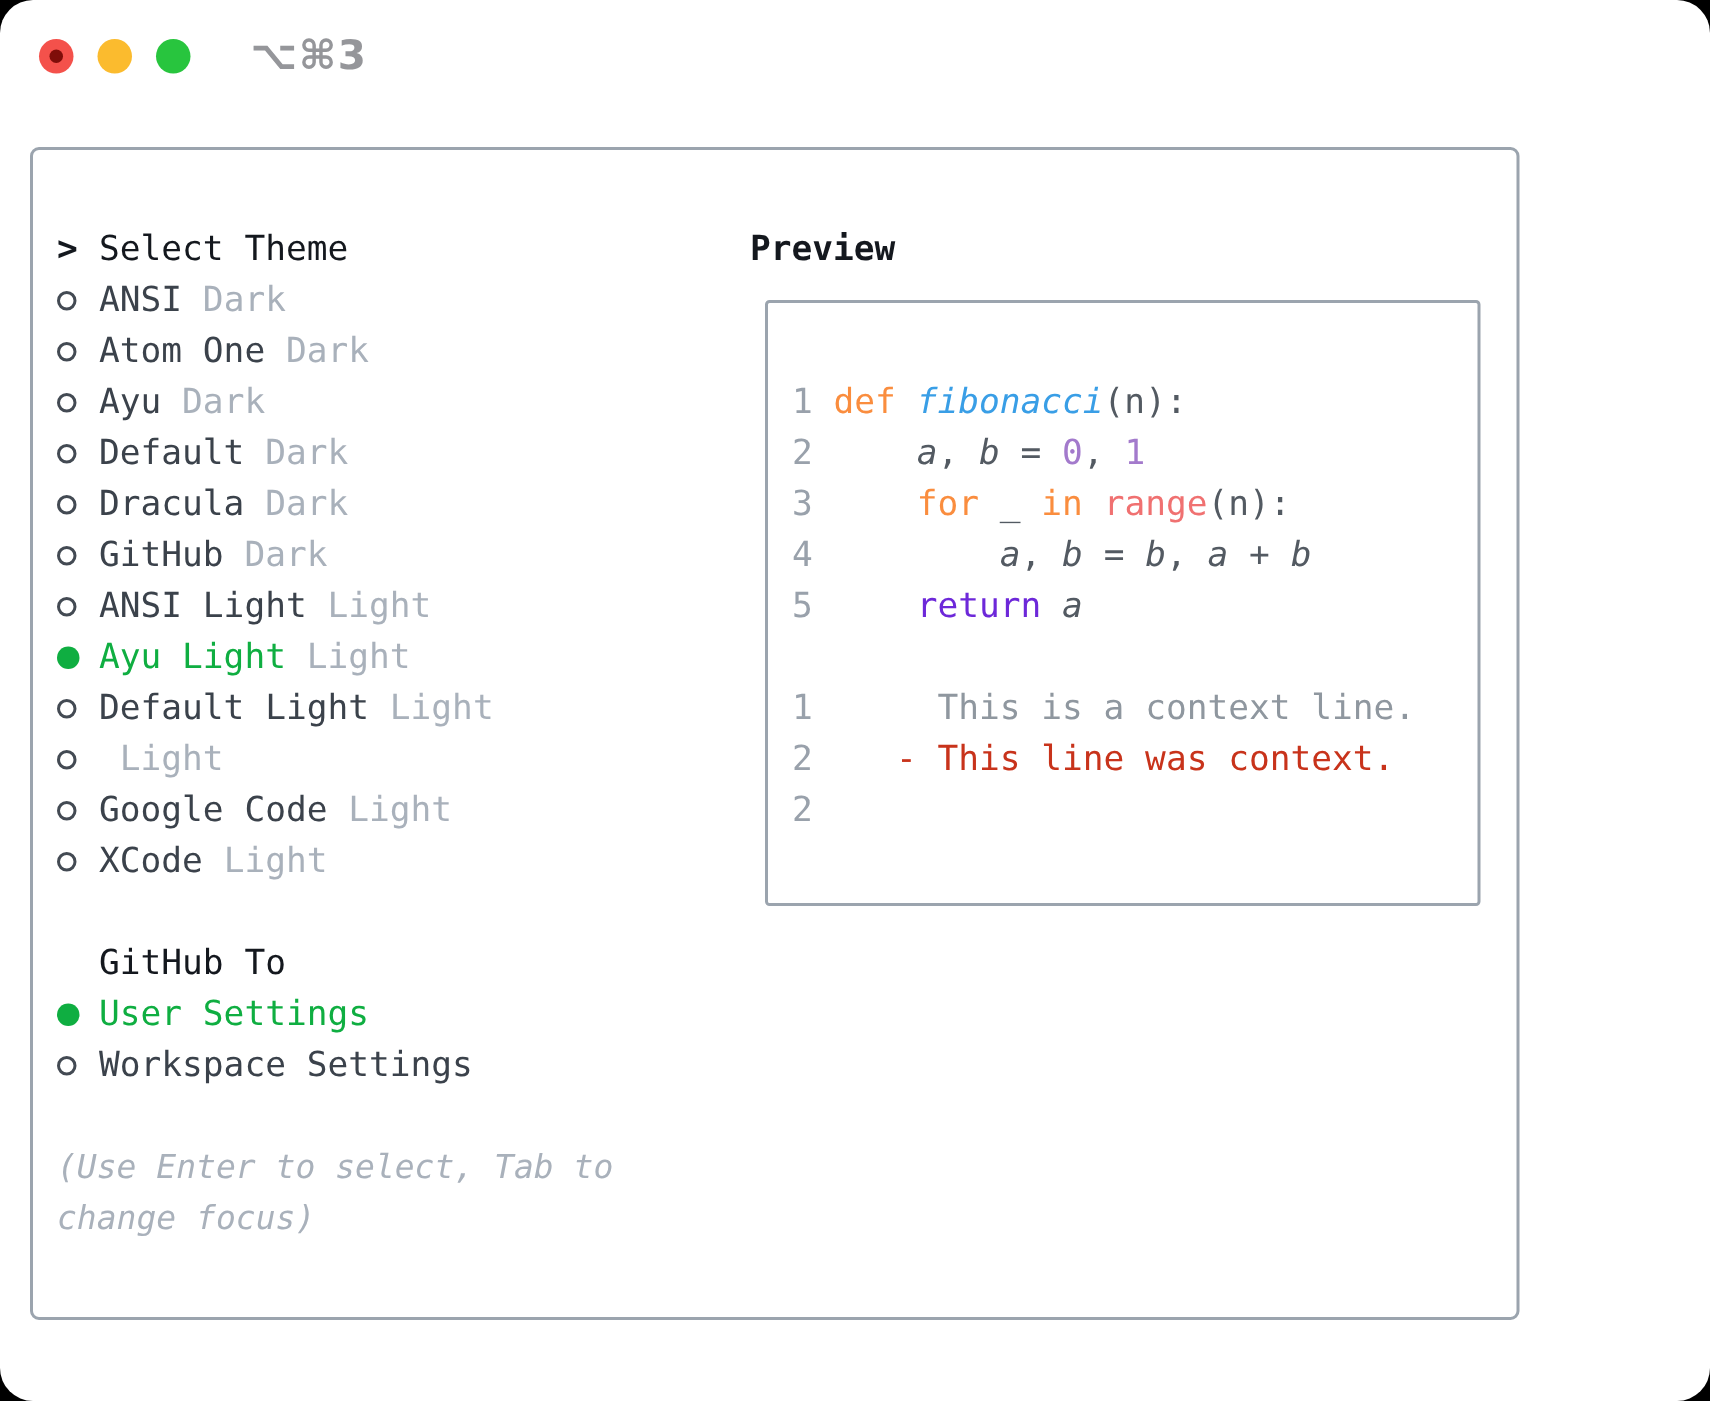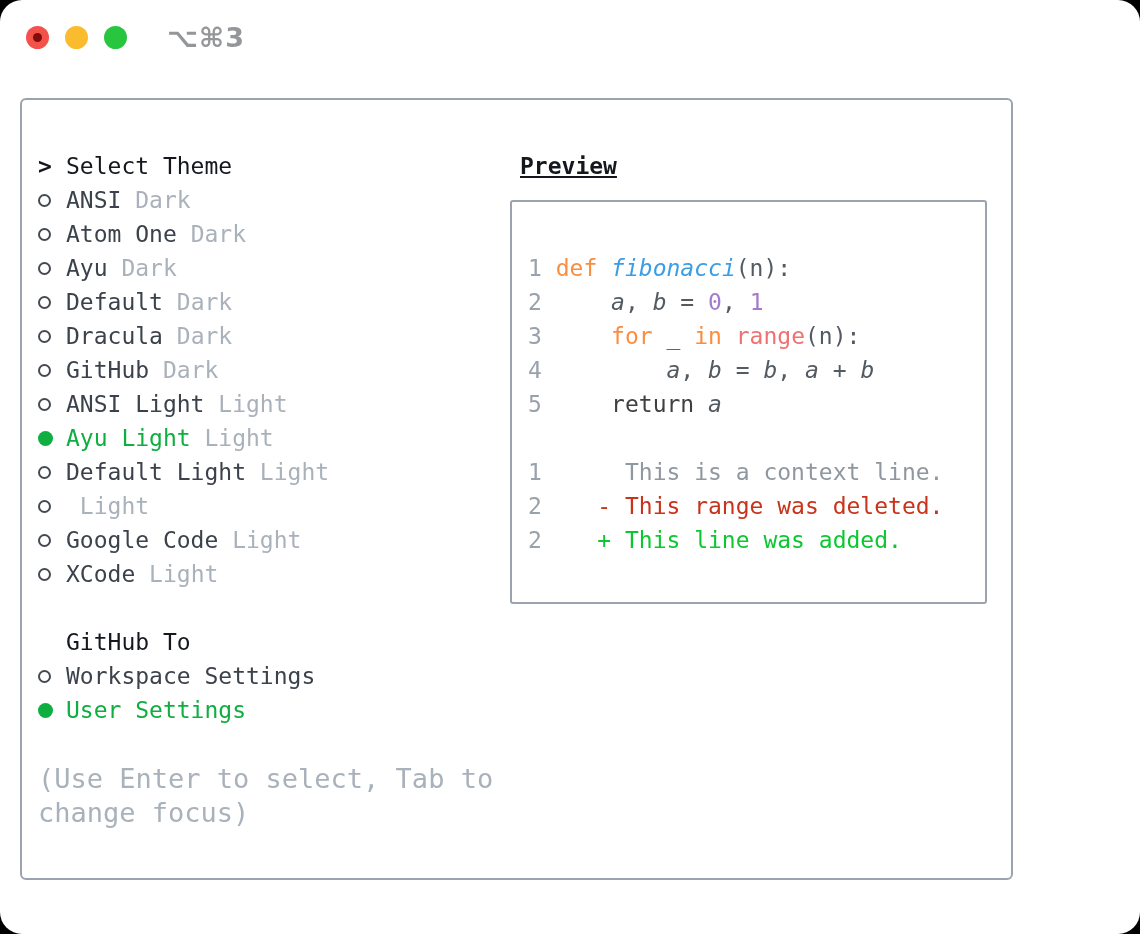--- a/index.html
+++ b/index.html
@@ -27,25 +27,25 @@
   .rows { position:absolute; left:16px; top:49px; }
   .row { height:34px; display:flex; align-items:center; font-size:23px; white-space:pre; }
   .marker { width:28px; display:flex; align-items:center; flex:0 0 auto; }
   .arrow { font-weight:bold; color:var(--c-text_dark); font-size:23px; }
   .ring { width:13px; height:13px; border:2px solid var(--c-ring); border-radius:50%; }
   .dot  { width:15px; height:15px; border-radius:50%; background:var(--c-accent_green); }
   .hdr  { font-weight:normal; color:var(--c-text_dark); }
   .iname { color:var(--c-text_item); }
   .iname.sel { color:var(--c-accent_green); }
   .suffix { color:var(--c-text_muted); }
-  .help { height:34px; display:flex; align-items:center; font-size:27px;
-    color:var(--c-text_muted); white-space:pre; }
+  .help { height:34px; display:flex; align-items:center; font-size:22px;
+    color:var(--c-text_muted); white-space:pre;font-style:italic; }
   
-  .preview-title { position:absolute; left:498px; top:49px; height:34px;
-    display:flex; align-items:center; font-size:23px; font-weight:bold; color:var(--c-text_dark);text-decoration:underline; }
+  .preview-title { position:absolute; left:478px; top:49px; height:34px;
+    display:flex; align-items:center; font-size:23px; font-weight:bold; color:var(--c-text_dark); }
   .preview-box { position:absolute; left:488px; top:100px; width:477px; height:404px;
     border:2px solid var(--c-border); border-radius:3px; background:#fff; }
   .codelines { position:absolute; left:16px; top:49px; }
   .codeline { height:34px; display:flex; align-items:center; font-size:23px; white-space:pre; }
   .tok-i { font-style:italic; }
 </style>
 </head>
 <body>
 
 <div class="window">
@@ -81,40 +81,40 @@
         </div>
 
       <div class="row"></div>
 
       <div class="row">
         <span class="marker"></span>
         <span class="hdr">GitHub To</span>
       </div>
 
       <div id="apply-list">
+          <div class="row"><span class="marker"><span class="dot"></span></span><span class="iname sel">User Settings</span></div>
           <div class="row"><span class="marker"><span class="ring"></span></span><span class="iname">Workspace Settings</span></div>
-          <div class="row"><span class="marker"><span class="dot"></span></span><span class="iname sel">User Settings</span></div>
         </div>
 
       <div class="row"></div>
 
       <div class="help">(Use Enter to select, Tab to</div>
       <div class="help">change focus)</div>
     </div>
 
     <div class="preview-title">Preview</div>
 
     <div class="preview-box">
       <div class="codelines" id="codelines">
           <div class="codeline"><span style="color: rgb(153, 161, 171);">1 </span><span style="color: rgb(250, 141, 62);">def</span><span style="color: rgb(83, 90, 98);"> </span><span class="tok-i" style="color: rgb(57, 158, 230);">fibonacci</span><span style="color: rgb(83, 90, 98);">(n):</span></div>
           <div class="codeline"><span style="color: rgb(153, 161, 171);">2 </span><span style="color: rgb(83, 90, 98);">    </span><span class="tok-i" style="color: rgb(83, 90, 98);">a</span><span style="color: rgb(83, 90, 98);">, </span><span class="tok-i" style="color: rgb(83, 90, 98);">b</span><span style="color: rgb(83, 90, 98);"> = </span><span style="color: rgb(163, 122, 204);">0</span><span style="color: rgb(83, 90, 98);">, </span><span style="color: rgb(163, 122, 204);">1</span></div>
           <div class="codeline"><span style="color: rgb(153, 161, 171);">3 </span><span style="color: rgb(83, 90, 98);">    </span><span style="color: rgb(250, 141, 62);">for</span><span style="color: rgb(83, 90, 98);"> _ </span><span style="color: rgb(250, 141, 62);">in</span><span style="color: rgb(83, 90, 98);"> </span><span style="color: rgb(240, 113, 113);">range</span><span style="color: rgb(83, 90, 98);">(n):</span></div>
           <div class="codeline"><span style="color: rgb(153, 161, 171);">4 </span><span style="color: rgb(83, 90, 98);">        </span><span class="tok-i" style="color: rgb(83, 90, 98);">a</span><span style="color: rgb(83, 90, 98);">, </span><span class="tok-i" style="color: rgb(83, 90, 98);">b</span><span style="color: rgb(83, 90, 98);"> = </span><span class="tok-i" style="color: rgb(83, 90, 98);">b</span><span style="color: rgb(83, 90, 98);">, </span><span class="tok-i" style="color: rgb(83, 90, 98);">a</span><span style="color: rgb(83, 90, 98);"> + </span><span class="tok-i" style="color: rgb(83, 90, 98);">b</span></div>
-          <div class="codeline"><span style="color: rgb(153, 161, 171);">5 </span><span style="color: rgb(83, 90, 98);">    </span><span style="color: #404040;">return</span><span style="color: rgb(83, 90, 98);"> </span><span class="tok-i" style="color: rgb(83, 90, 98);">a</span></div>
+          <div class="codeline"><span style="color: rgb(153, 161, 171);">5 </span><span style="color: rgb(83, 90, 98);">    </span><span style="color: #6d28d9;">return</span><span style="color: rgb(83, 90, 98);"> </span><span class="tok-i" style="color: rgb(83, 90, 98);">a</span></div>
           <div class="codeline"></div>
           <div class="codeline"><span style="color: rgb(153, 161, 171);">1</span><span style="color: rgb(83, 90, 98);">      </span><span style="color: rgb(143, 151, 159);">This is a context line.</span></div>
-          <div class="codeline"><span style="color: rgb(153, 161, 171);">2</span><span style="color: rgb(83, 90, 98);">    </span><span style="color: rgb(200, 51, 27);">- This range was deleted.</span></div>
-          <div class="codeline"><span style="color: rgb(153, 161, 171);">2</span><span style="color: rgb(83, 90, 98);">    </span><span style="color: rgb(11, 200, 49);">+ This line was added.</span></div>
+          <div class="codeline"><span style="color: rgb(153, 161, 171);">2</span><span style="color: rgb(83, 90, 98);">    </span><span style="color: rgb(200, 51, 27);">- This line was context.</span></div>
+          <div class="codeline"><span style="color: rgb(153, 161, 171);">2</span><span style="color: rgb(83, 90, 98);">    </span></div>
         </div>
     </div>
 
   </div>
 </div>
 
 </body></html>

